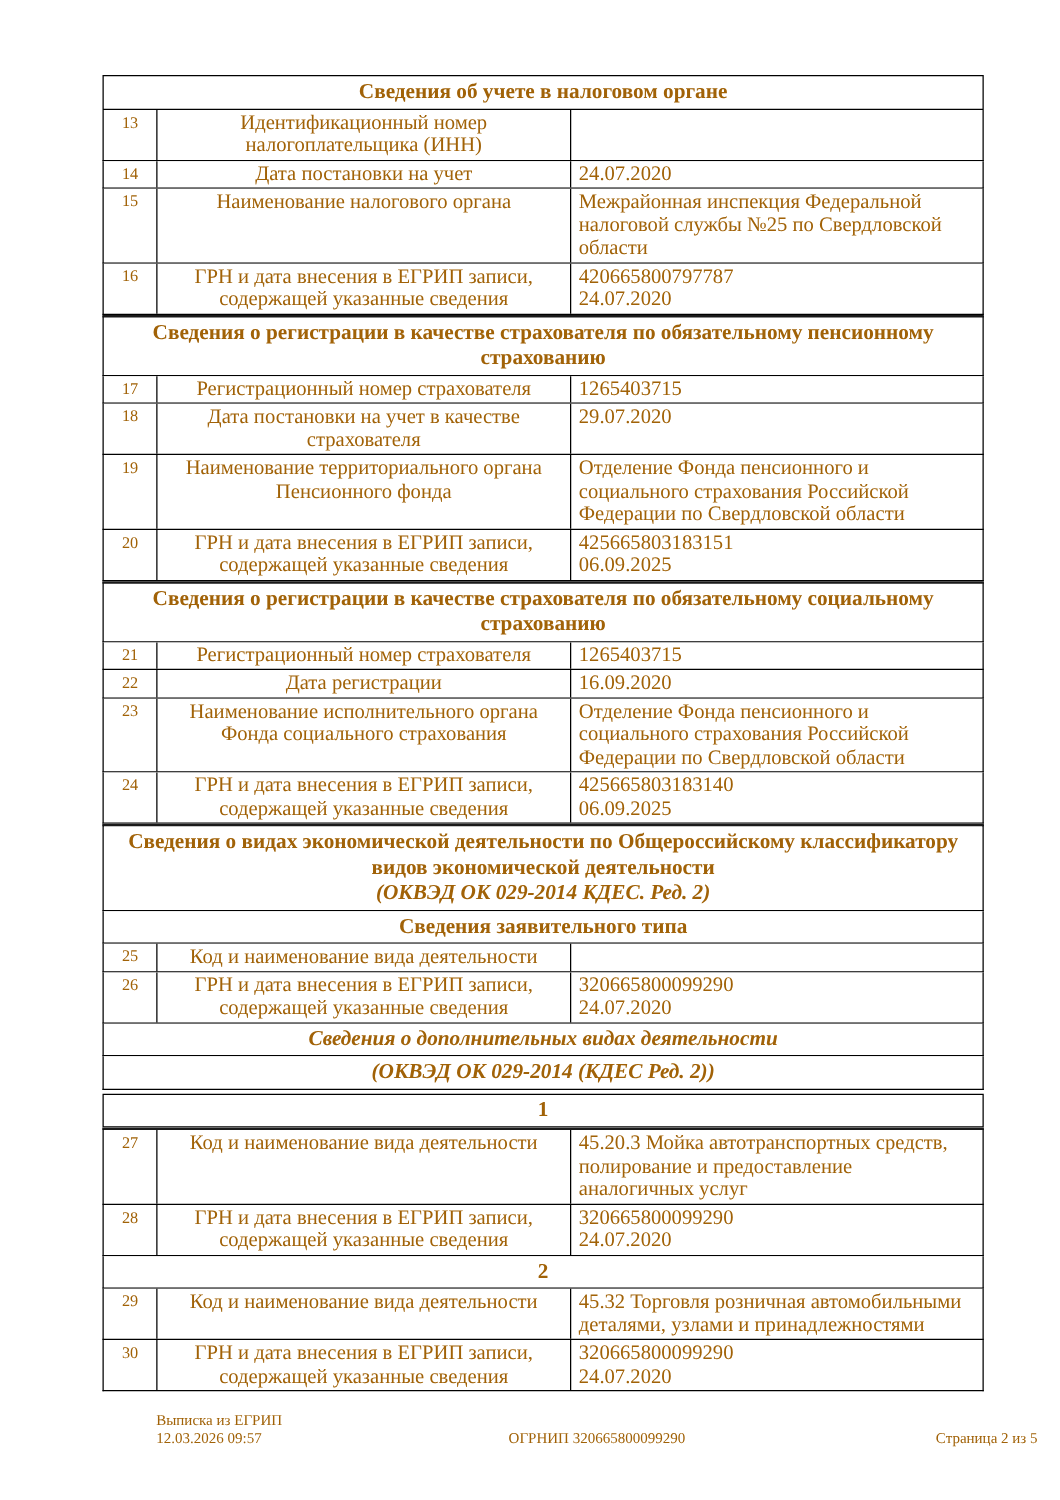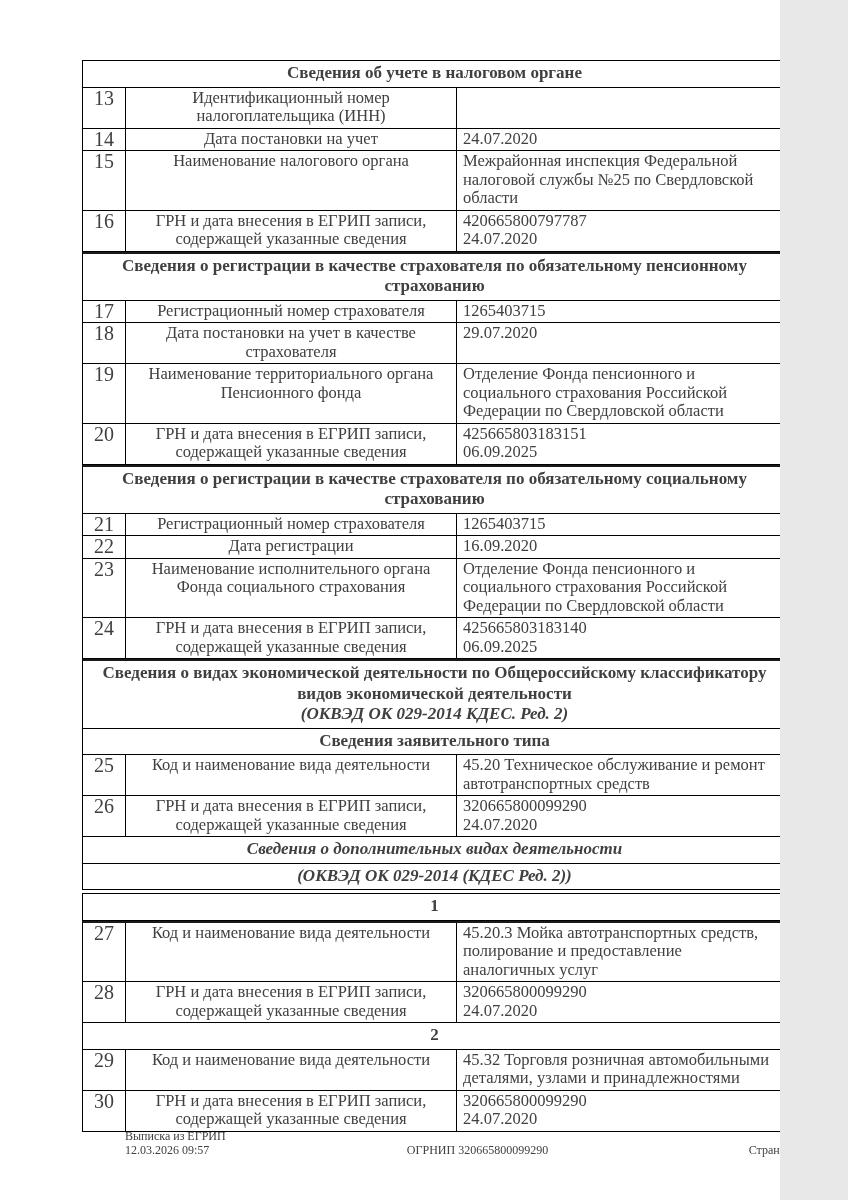--- a/index.html
+++ b/index.html
@@ -1,22 +1,22 @@
 <!DOCTYPE html>
 <html lang="ru"><head>
 <meta charset="utf-8">
 <style>
   html, body { margin: 0; padding: 0; background: #e8e8e8; }
   .page {
     position: relative;
-    width: 780px;
+    width: 848px;
     height: 1200px;
     background: #ffffff;
     font-family: "Liberation Serif", "DejaVu Serif", serif;
-    color: #404040;
+    color: #a16207;
     overflow: hidden;
   }
   .doc-table {
     position: absolute;
     left: 82px;
     top: 60px;
     width: 705px;
   }
   .trow {
     display: flex;
@@ -27,21 +27,21 @@
   }
   .doc-table .trow:first-child { border-top: 1px solid #000; }
   .trow.gap-before { margin-top: 3px; border-top: 1px solid #000; }
   .trow.thick-top { border-top: 2px solid #1a1a1a; }
   .c-num {
     flex: 0 0 43px;
     box-sizing: border-box;
     border-right: 1px solid #000;
     text-align: center;
     padding: 1px 2px 2px;
-    font-size: 20px;
+    font-size: 13px;
     line-height: 18.5px;
   }
   .c-label {
     flex: 0 0 331px;
     box-sizing: border-box;
     border-right: 1px solid #000;
     padding: 1px 6px 2px;
     font-size: 16.5px;
     line-height: 18.5px;
     white-space: pre-line;
@@ -175,22 +175,20 @@
       <div class="trow thick-top">
         <div class="c-section sec-bold"><div>Сведения о видах экономической деятельности по Общероссийскому классификатору
 видов экономической деятельности</div><div class="sec-subtext">(ОКВЭД ОК 029-2014 КДЕС. Ред. 2)</div></div>
       </div>
       <div class="trow">
         <div class="c-section sec-bold"><div>Сведения заявительного типа</div></div>
       </div>
       <div class="trow">
         <div class="c-num">25</div>
         <div class="c-label">Код и наименование вида деятельности</div>
-        <div class="c-value">45.20 Техническое обслуживание и ремонт
-автотранспортных средств</div>
       </div>
       <div class="trow">
         <div class="c-num">26</div>
         <div class="c-label">ГРН и дата внесения в ЕГРИП записи,
 содержащей указанные сведения</div>
         <div class="c-value">320665800099290
 24.07.2020</div>
       </div>
       <div class="trow">
         <div class="c-section sec-bolditalic"><div>Сведения о дополнительных видах деятельности</div></div>

